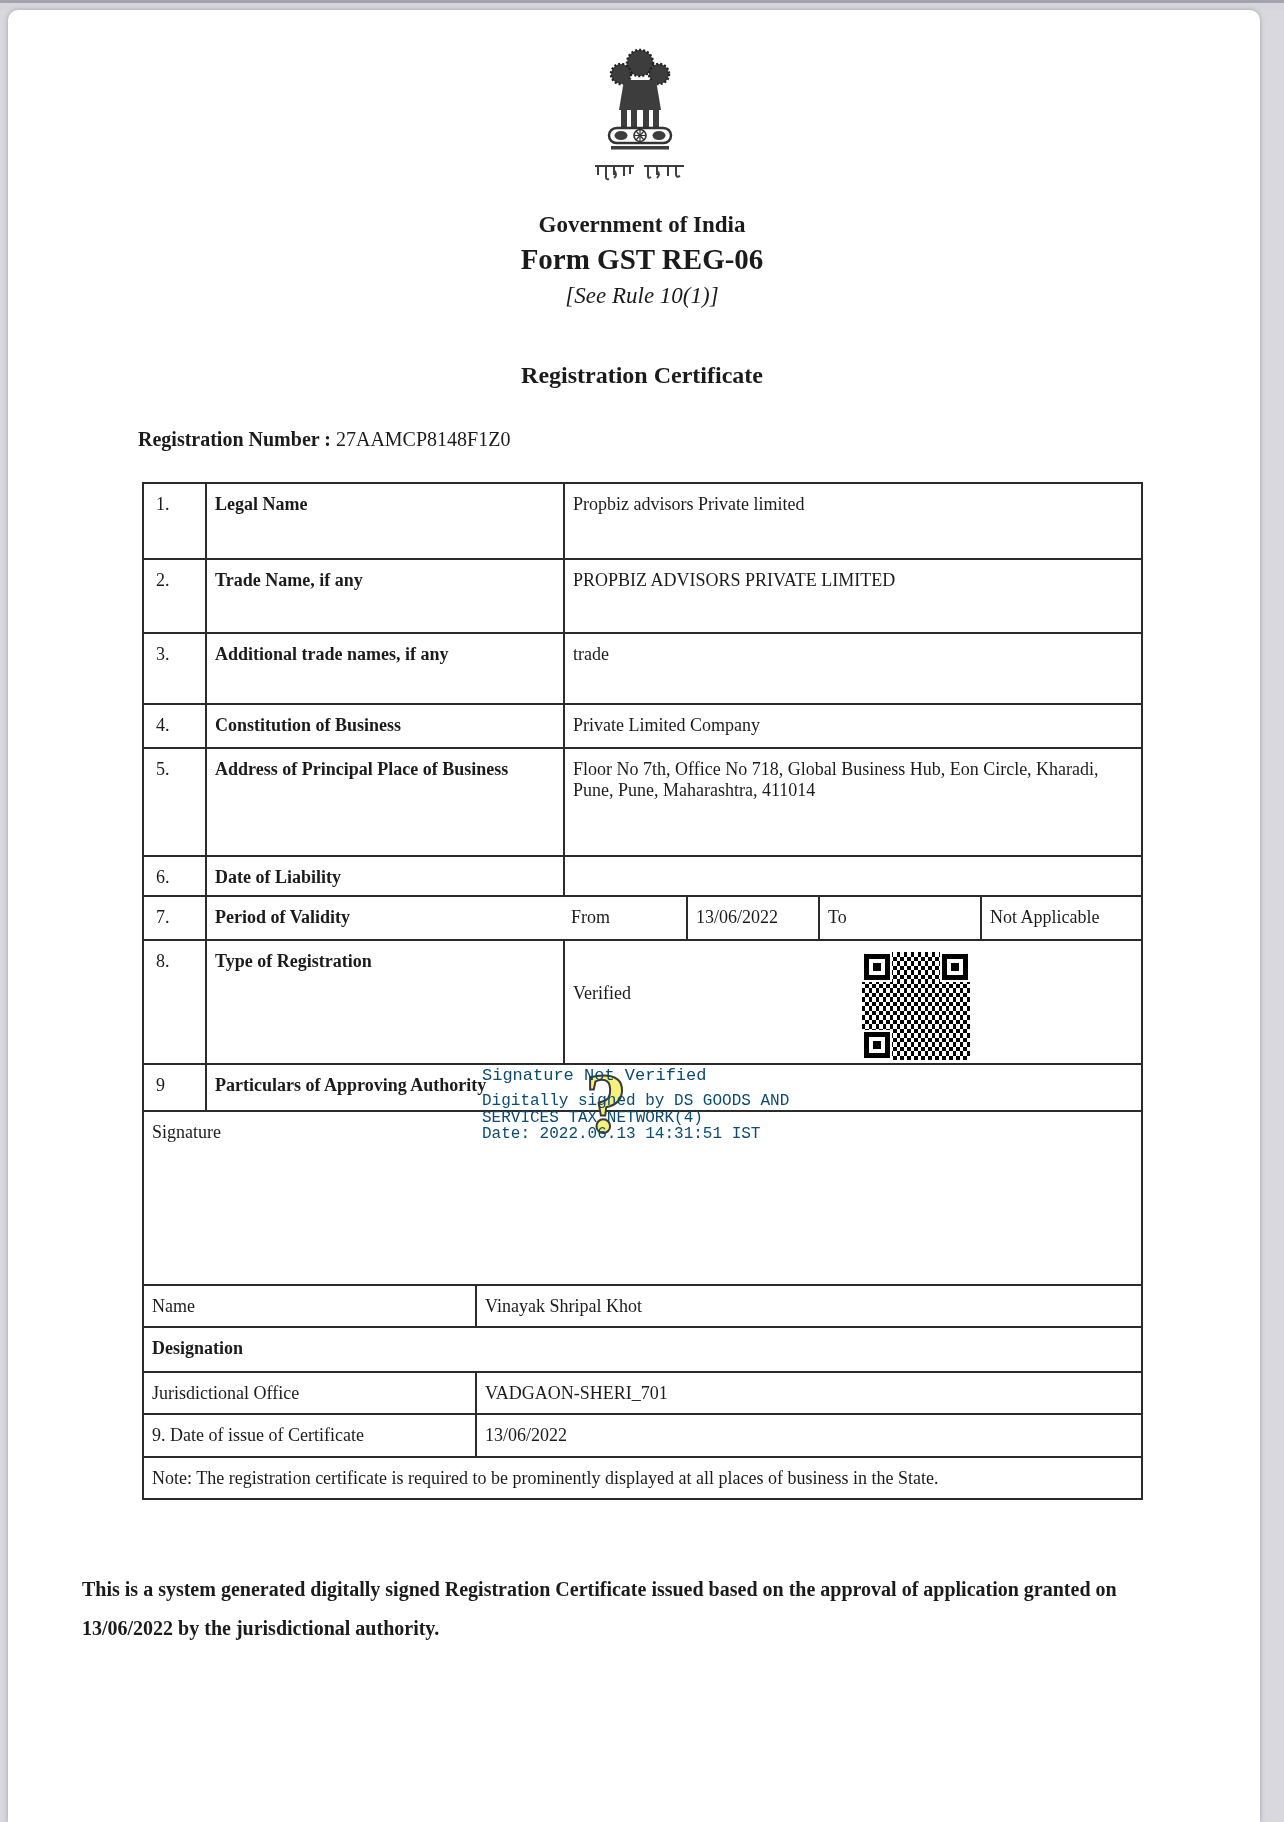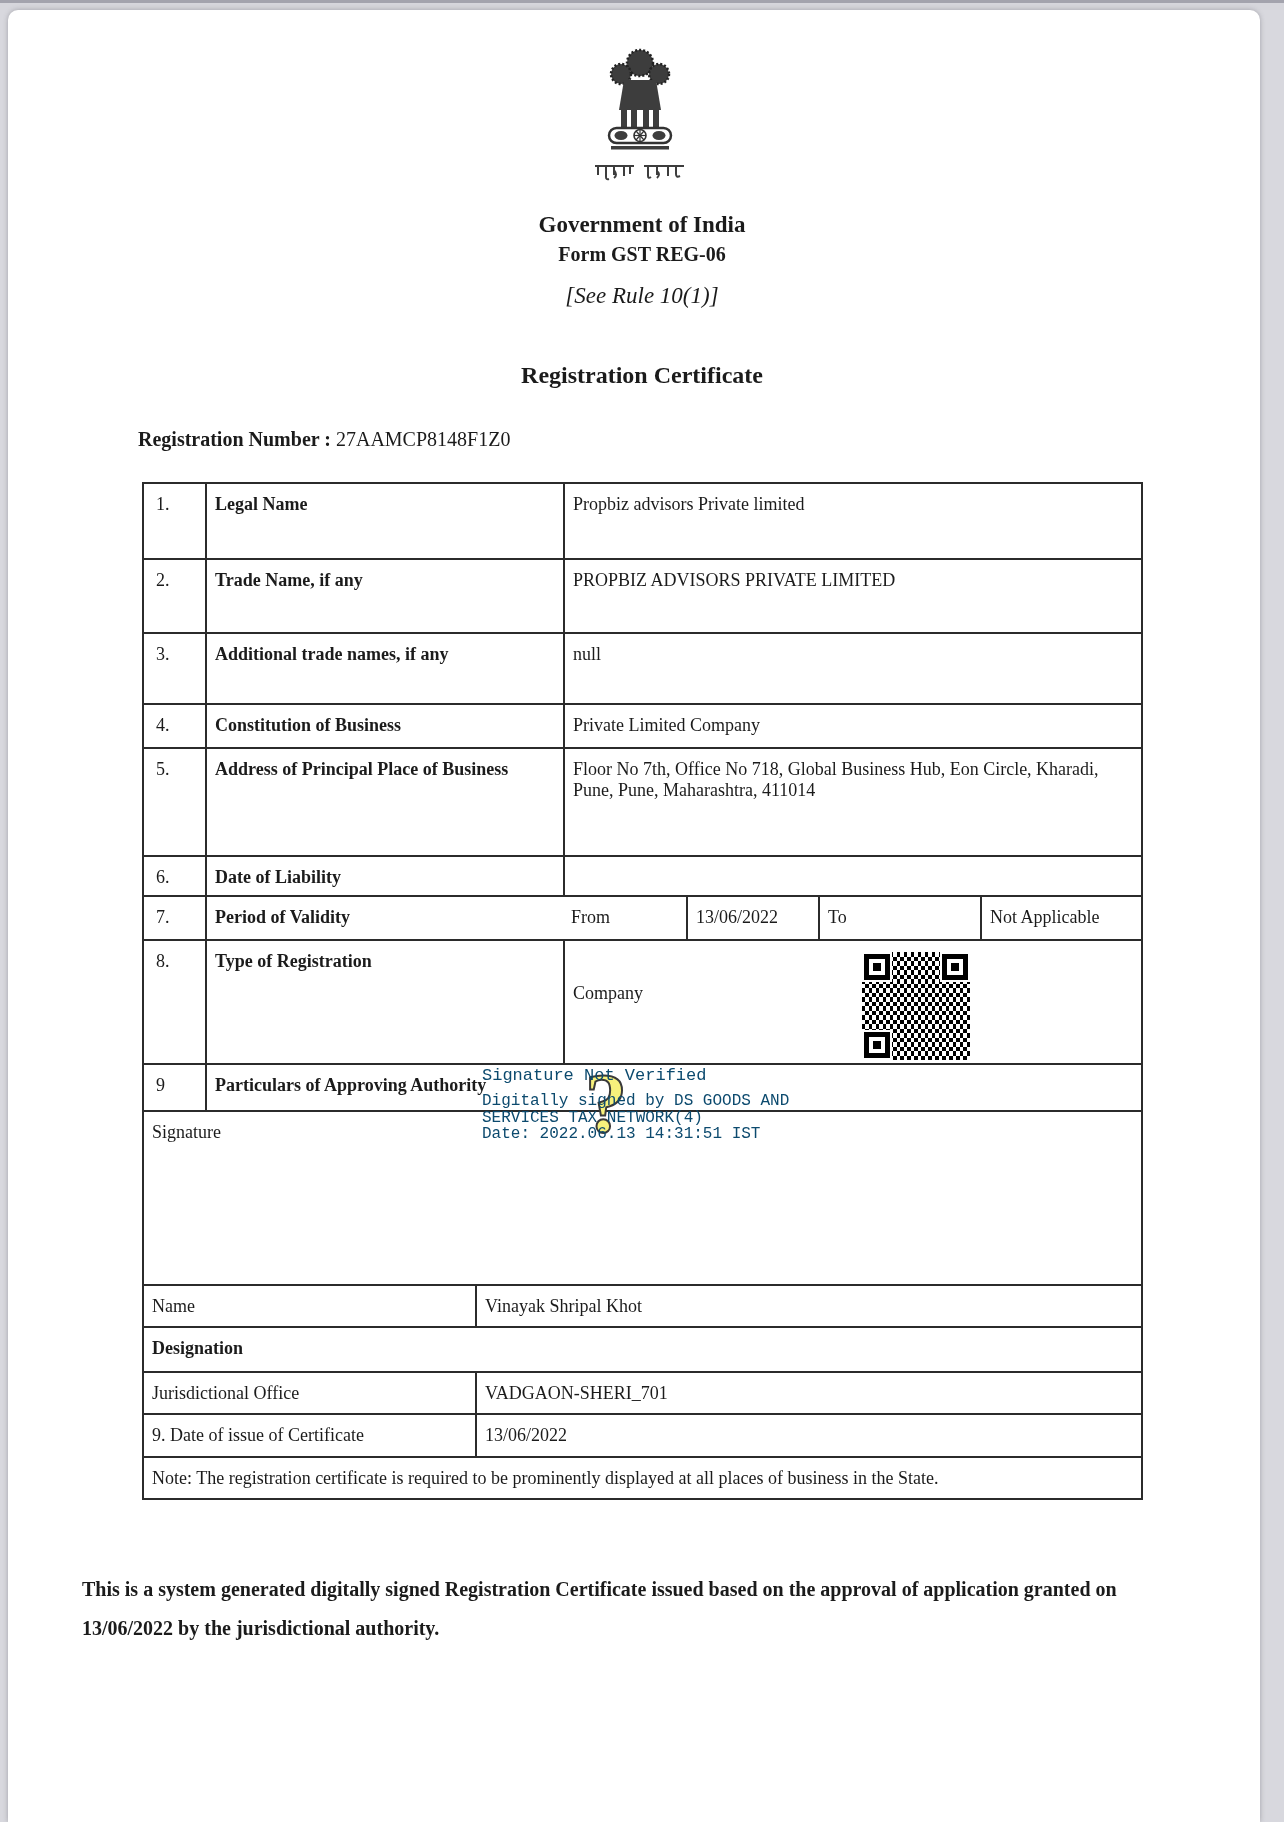--- a/index.html
+++ b/index.html
@@ -16,21 +16,21 @@
   .page{position:absolute;left:8px;top:10px;width:1252px;height:1812px;
     background:#ffffff;border-radius:10px 10px 0 0;
     box-shadow:0 0 5px rgba(60,60,70,.35);}
   .content{position:absolute;left:0;top:0;width:1284px;height:1822px;border-radius:29px;}
 
   
   .emblem{position:absolute;left:598px;top:46px;}
   .motto{position:absolute;left:594px;top:163px;}
   .ht{position:absolute;left:0;width:1284px;text-align:center;white-space:nowrap;}
   .gov{top:212px;font-size:23px;font-weight:bold;}
-  .form{top:243px;font-size:20px;font-weight:bold;}
+  .form{top:243px;font-size:29px;font-weight:bold;}
   .rule{top:283px;font-size:23px;font-style:italic;}
   .cert{top:362px;font-size:24px;font-weight:bold;}
   .regline{position:absolute;left:138px;top:428px;font-size:20px;white-space:nowrap;}
   .regline .lbl{font-weight:bold;}
 
   
   .tbl{position:absolute;left:142px;top:482px;width:1001px;
     border:2px solid #2b2b2b;box-sizing:border-box;}
   .tr{display:flex;box-sizing:border-box;border-top:2px solid #2b2b2b;}
   .tr:first-child{border-top:none;}
@@ -142,21 +142,21 @@
         <div class="c cv">Propbiz advisors Private limited</div>
       </div>
       <div class="tr h76">
         <div class="c cn">2.</div>
         <div class="c cl">Trade Name, if any</div>
         <div class="c cv">PROPBIZ ADVISORS PRIVATE LIMITED</div>
       </div>
       <div class="tr h71">
         <div class="c cn">3.</div>
         <div class="c cl">Additional trade names, if any</div>
-        <div class="c cv">null</div>
+        <div class="c cv">trade</div>
       </div>
       <div class="tr h44">
         <div class="c cn">4.</div>
         <div class="c cl">Constitution of Business</div>
         <div class="c cv">Private Limited Company</div>
       </div>
       <div class="tr h110">
         <div class="c cn">5.</div>
         <div class="c cl">Address of Principal Place of Business</div>
         <div class="c cv">Floor No 7th, Office No 718, Global Business Hub, Eon Circle, Kharadi, Pune, Pune, Maharashtra, 411014</div>
@@ -173,21 +173,21 @@
           <div class="c s1">From</div>
           <div class="c s2">13/06/2022</div>
           <div class="c s3">To</div>
           <div class="c s4">Not Applicable</div>
         </div>
       </div>
       <div class="tr h124">
         <div class="c cn">8.</div>
         <div class="c cl">Type of Registration</div>
         <div class="c cv">
-          <span class="regular-val">Company</span>
+          <span class="regular-val">Verified</span>
         </div>
       </div>
       <div class="tr h47">
         <div class="c cn">9</div>
         <div class="c cl">Particulars of Approving Authority</div>
       </div>
       <div class="tr h146">
         <div class="c full">Signature</div>
       </div>
       <div class="tr h42">

